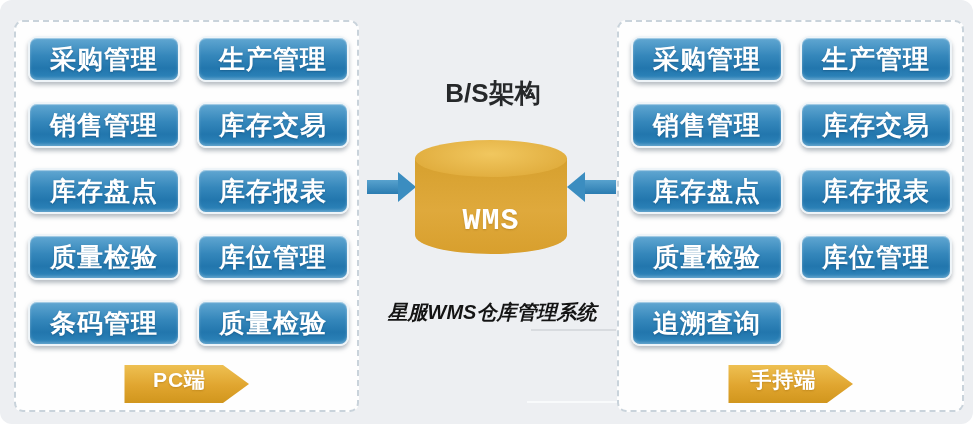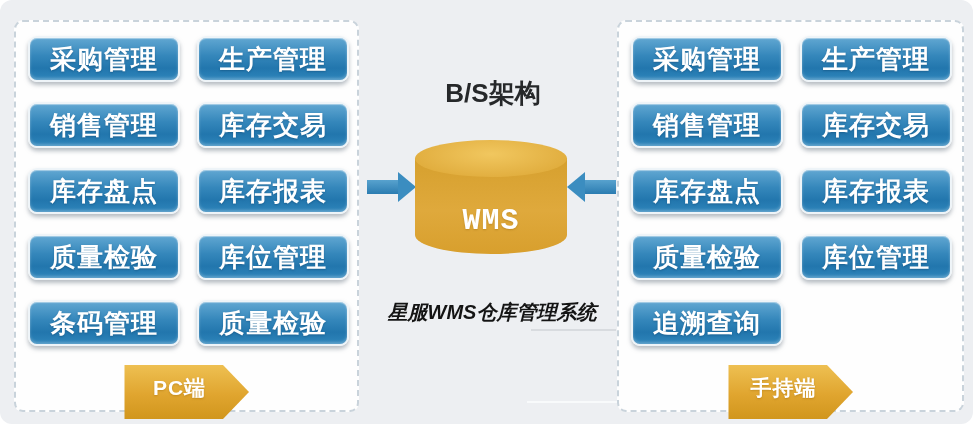--- a/index.html
+++ b/index.html
@@ -19,21 +19,21 @@
     width:152px;height:46px;border-radius:9px;box-sizing:border-box;
     display:flex;align-items:center;justify-content:center;
     color:#ffffff;font-size:26px;font-weight:600;letter-spacing:1px;
     background:linear-gradient(180deg,#61a7d2 0%,#3587bb 42%,#2276ad 72%,#2e85bb 100%);
     border:2px solid #eef4f8;
     box-shadow:0 3px 4px rgba(125,136,148,.55), inset 0 1px 1px rgba(255,255,255,.45), inset 0 -2px 3px rgba(255,255,255,.25);
     text-shadow:0 1px 2px rgba(10,60,100,.4);
   }
   .tag{
     position:absolute;top:343px;left:50%;transform:translateX(-50%);
-    height:54px;min-width:125px;box-sizing:border-box;
+    height:38px;min-width:125px;box-sizing:border-box;
     display:flex;align-items:center;justify-content:center;
     padding:0 32px 8px 18px;
     color:#fff;font-weight:bold;font-size:21px;letter-spacing:1px;
     background:linear-gradient(180deg,#eec052 0%,#e0a52f 55%,#d1961d 100%);
     clip-path:polygon(0 0, calc(100% - 26px) 0, 100% 50%, calc(100% - 26px) 100%, 0 100%);
     text-shadow:0 1px 2px rgba(140,90,0,.35);
   }
   .bs-label{
     position:absolute;left:420px;top:76px;width:146px;text-align:center;
     font-size:26px;color:#26282a;font-weight:bold;

